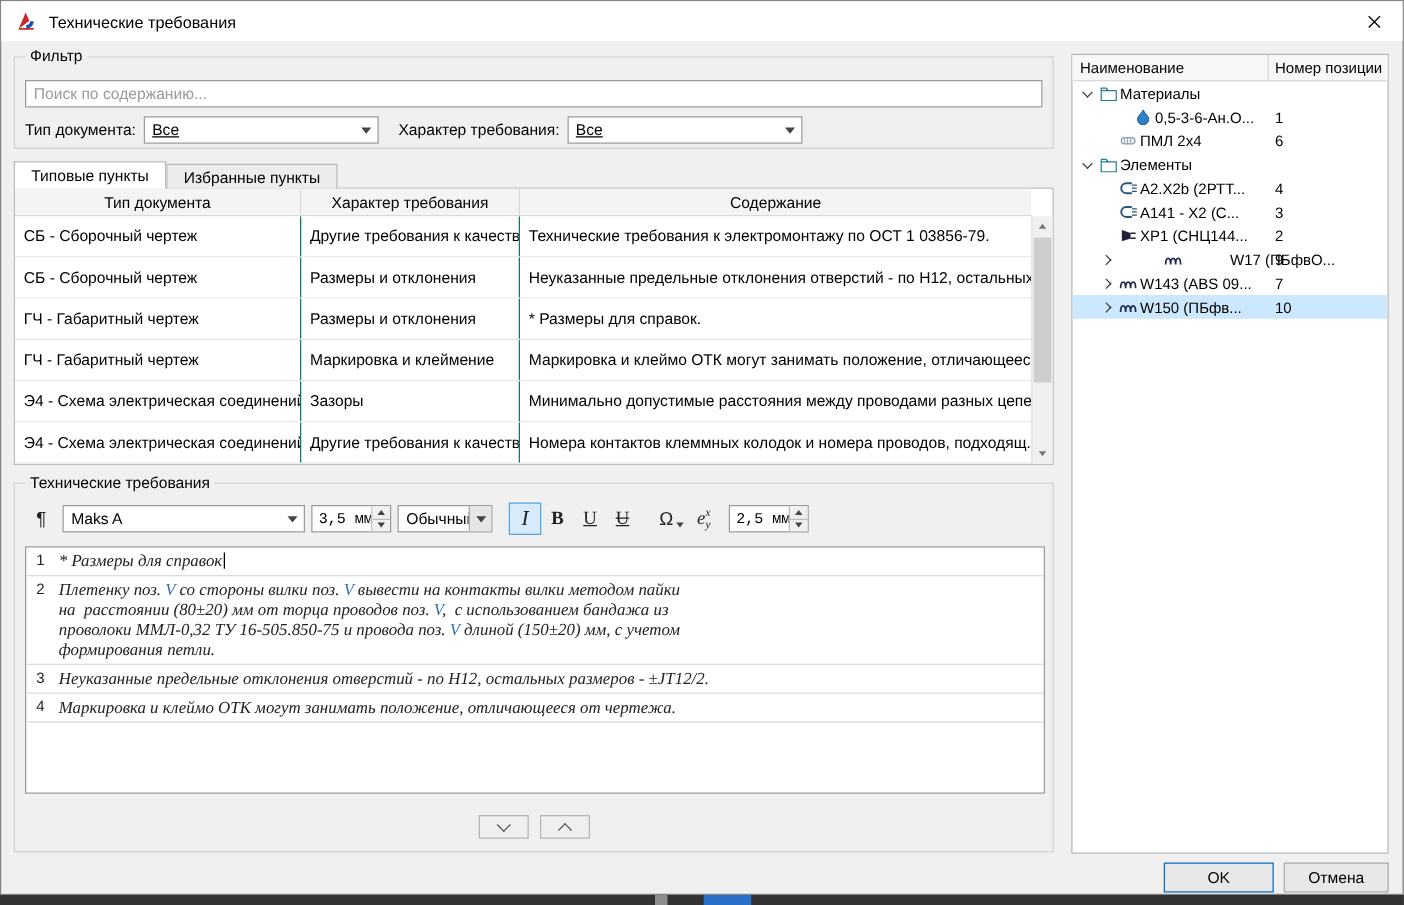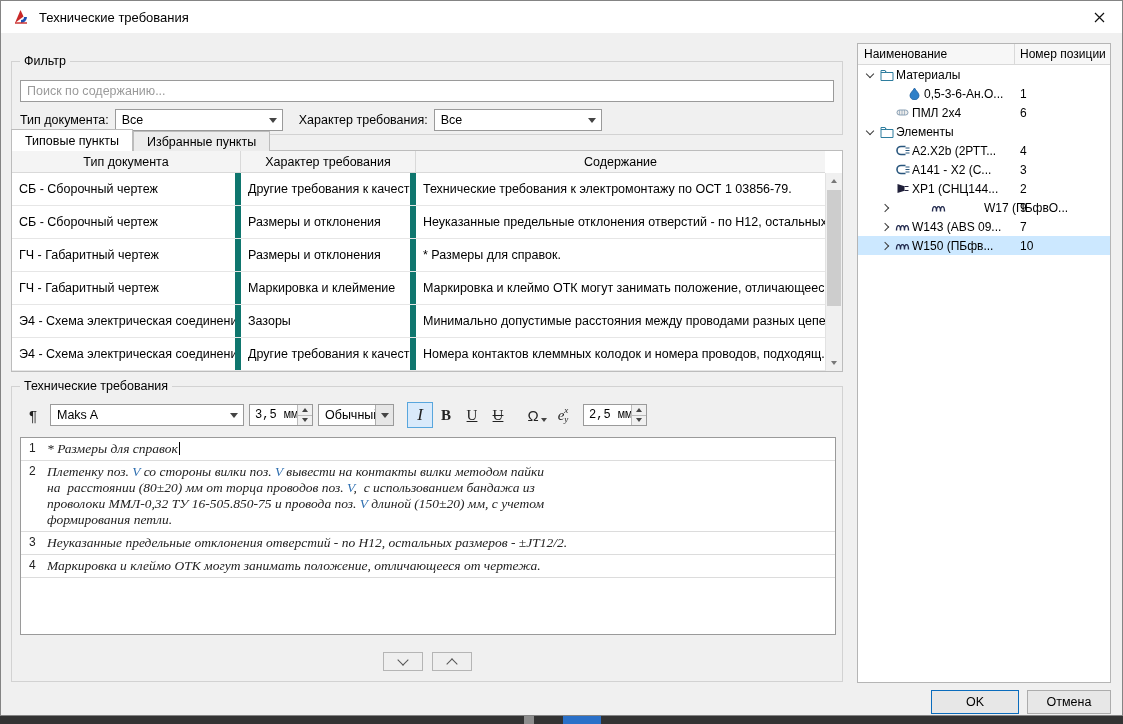--- a/index.html
+++ b/index.html
@@ -11,32 +11,32 @@
   
   .titlebar { height:32px; background:#fff; display:flex; align-items:center; padding-left:10px; }
   .app-icon { width:20px; height:20px; margin-right:8px; display:inline-flex; align-items:center; justify-content:center; }
   .title { font-size:13px; }
   .close { margin-left:auto; width:46px; height:32px; display:flex; align-items:center; justify-content:center; cursor:default; }
 
   
   .group { position:absolute; border:1px solid #d2d2d2; background:#f0f0f0; }
   .legend { position:absolute; top:-8px; left:8px; padding:0 4px; background:#f0f0f0; font-size:12.5px; }
 
-  .filter-group { left:10px; top:44px; width:832px; height:74px;margin-top:16px; }
+  .filter-group { left:10px; top:44px; width:832px; height:74px; }
   .search { position:absolute; left:8px; top:18px; width:814px; height:22px; border:1px solid #9a9a9a; padding:0 6px; font:12.5px "Liberation Sans", sans-serif; background:#fff; }
   .search::placeholder { color:#9a9a9a; }
   .filter-row { position:absolute; left:8px; top:47px; display:flex; align-items:center; }
   .flabel { font-size:12.5px; margin-right:6px; }
   .lbl2 { margin-left:16px; }
 
   .combo { height:22px; background:#fff; border:1px solid #9a9a9a; display:flex; align-items:center; }
   .combo-val { padding-left:6px; font-size:12.5px; flex:1; white-space:nowrap; overflow:hidden; }
   .combo-arrow { width:18px; height:100%; display:flex; align-items:center; justify-content:center; flex:none; }
   .combo-arrow.boxed { background:#e6e6e6; border-left:1px solid #adadad; }
-  .doc-combo, .req-combo { width:168px; }
+  .doc-combo, .req-combo { width:188px;text-decoration:underline; }
 
   .tri { display:inline-block; width:0; height:0; }
   .tdown { border-left:4px solid transparent; border-right:4px solid transparent; border-top:5px solid #444; }
   .tup { border-left:4px solid transparent; border-right:4px solid transparent; border-bottom:5px solid #444; }
   .tiny.tdown { border-left-width:3px; border-right-width:3px; border-top-width:4px; }
   .tiny.tup { border-left-width:3px; border-right-width:3px; border-bottom-width:4px; }
   .gray.tdown { border-top-color:#777; } .gray.tup { border-bottom-color:#777; }
 
   
   .tabs-bar { position:absolute; left:10px; top:128px; height:22px; display:flex; align-items:flex-end; z-index:3; }
@@ -45,21 +45,21 @@
 
   
   .table-panel { position:absolute; left:10px; top:149px; width:832px; height:222px; background:#fff; border:1px solid #bcbcbc; }
   .thead { display:flex; height:22px; background:#f4f4f4; border-bottom:1px solid #d9d9d9; margin-right:17px; }
   .th { display:flex; align-items:center; justify-content:center; font-size:12.5px; border-right:1px solid #d9d9d9; }
   .th.c0, .td.c0 { width:229px; flex:none; }
   .th.c1, .td.c1 { width:175px; flex:none; }
   .th.c2, .td.c2 { flex:1; border-right:none; }
   .tbody { position:absolute; top:22px; left:0; right:17px; bottom:0; overflow:hidden; }
   .trow { display:flex; height:33px; border-bottom:1px solid #e6e6e6; background:#fff; }
-  .td { display:flex; align-items:center; padding:0 7px; font-size:12.5px; border-right:6px solid #0f766e; white-space:nowrap; overflow:hidden; }
+  .td { display:flex; align-items:center; padding:0 7px; font-size:12.5px; border-right:1px solid #0f766e; white-space:nowrap; overflow:hidden; }
 
   .vscroll { position:absolute; top:22px; right:0; width:17px; bottom:0; background:#f0f0f0; border-left:1px solid #e2e2e2; }
   .sb-btn { position:absolute; left:0; right:0; height:16px; display:flex; align-items:center; justify-content:center; }
   .sb-btn.bottom { bottom:0; }
   .sb-thumb { position:absolute; left:1px; right:1px; top:17px; height:116px; background:#cdcdcd; }
 
   
   .editor-group { left:10px; top:385px; width:832px; height:296px; }
   .toolbar { position:absolute; left:8px; top:13px; height:30px; display:flex; align-items:center; }
   .tb-btn { min-width:26px; height:26px; display:flex; align-items:center; justify-content:center; color:#222; }

